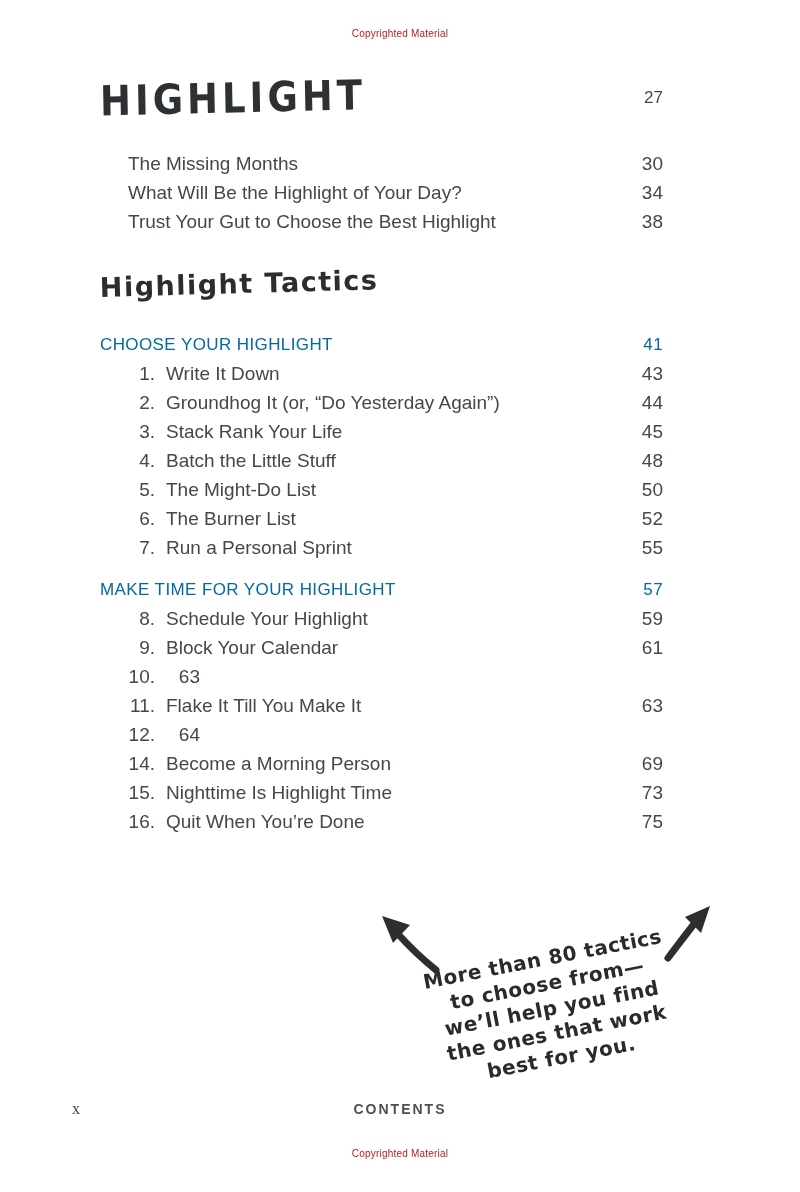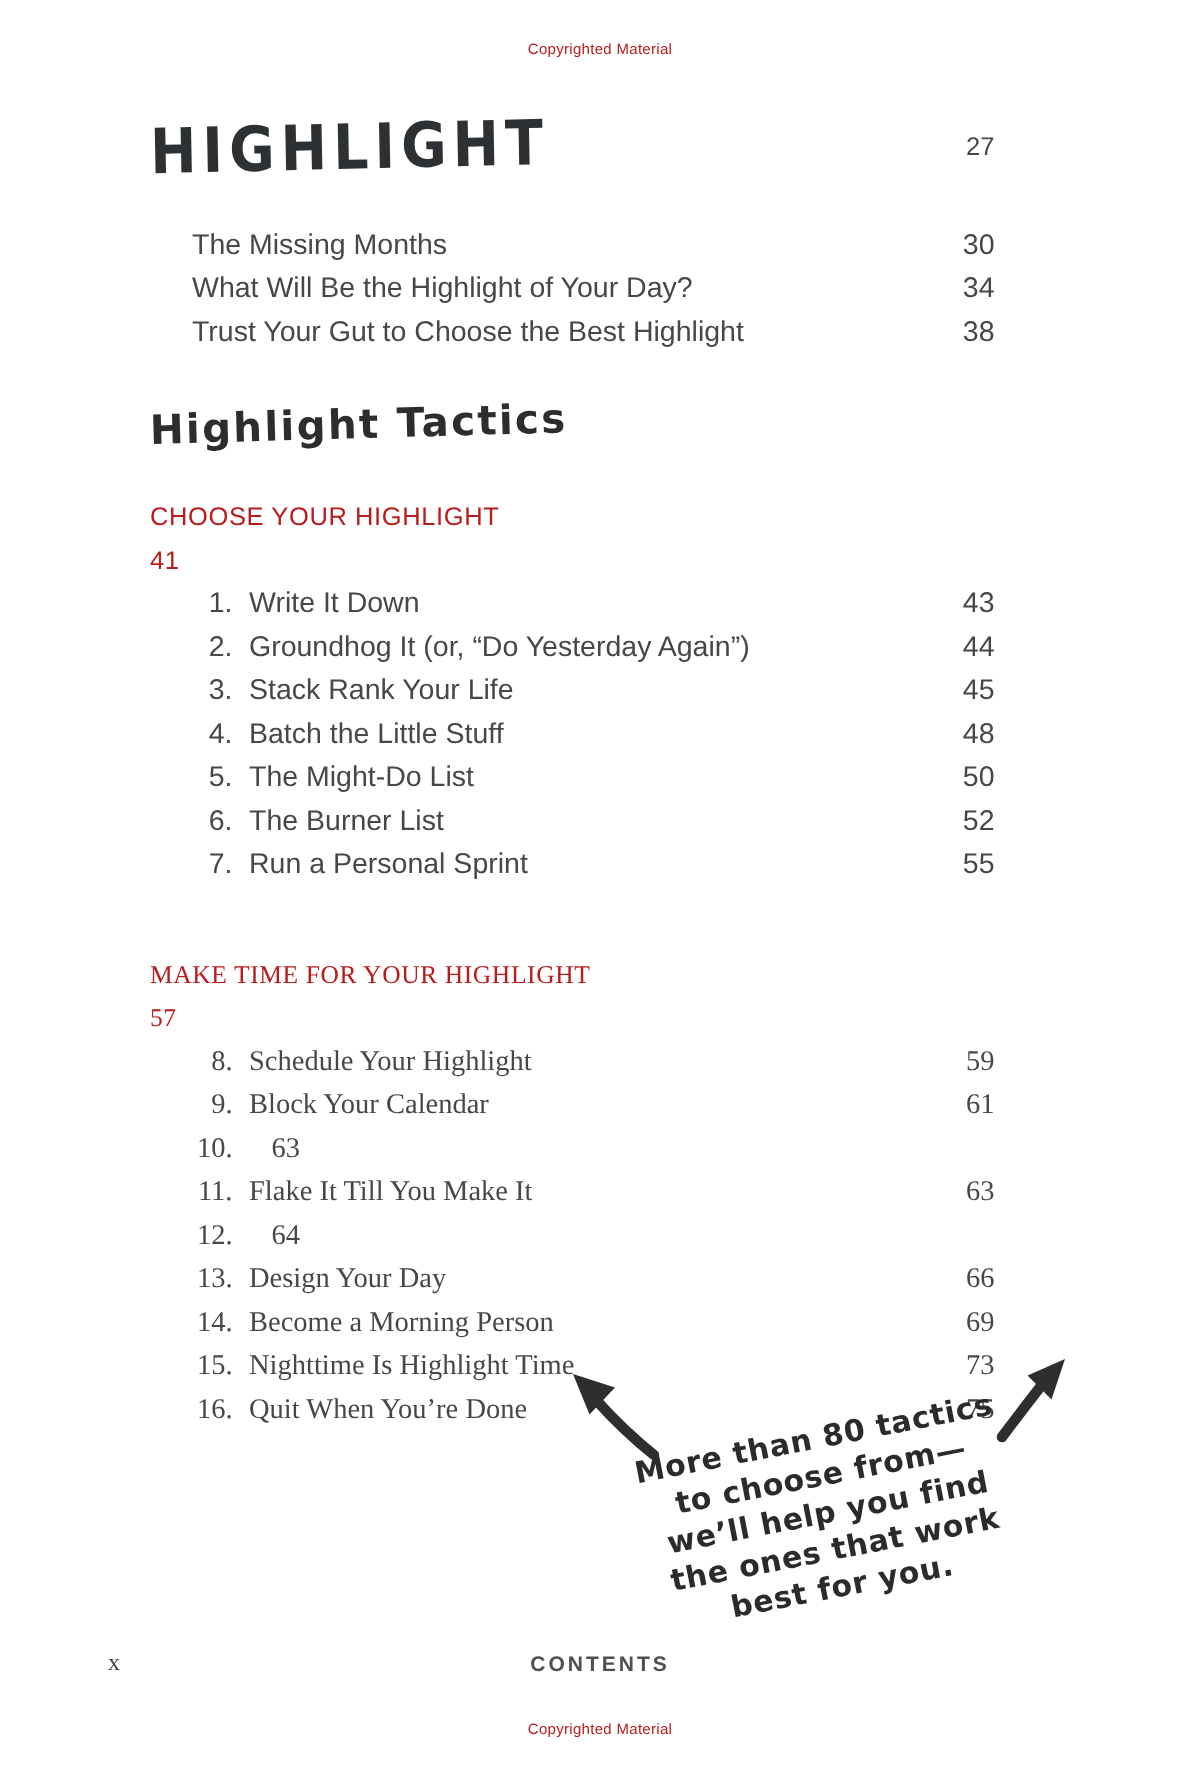--- a/index.html
+++ b/index.html
@@ -46,22 +46,22 @@
     font-size:27px;font-weight:bold;color:#2b2d2e;
     letter-spacing:1.5px;
     transform:rotate(-1.6deg);
     transform-origin:left center;
     font-family:"DejaVu Sans",sans-serif;
     height:42px;
   }
 
   
   .section{margin-top:16px;}
-  .section.second{margin-top:44px;font-family:Liberation Serif, serif;}
-  .section-head{display:flex;align-items:baseline;line-height:29px;font-size:17px;letter-spacing:.4px;color:#b91c1c;flex-direction:column;}
+  .section.second{margin-top:13px;}
+  .section-head{display:flex;align-items:baseline;line-height:29px;font-size:17px;letter-spacing:.4px;color:#0369a1;}
   .section-head .label{flex:1;}
   .num-row .num{width:55px;text-align:right;padding-right:11px;box-sizing:content-box;}
   .num-row .label{flex:1;}
 
   
   .annotation{position:absolute;left:0;top:0;width:800px;height:1192px;pointer-events:none;}
   .arrow{position:absolute;}
   .arrow.left{left:372px;top:906px;}
   .arrow.right{left:658px;top:896px;}
   .note{
@@ -195,25 +195,20 @@
         <span class="num">11.</span>
         <span class="label">Flake It Till You Make It</span>
         <span class="page">63</span>
       </div>
 
       <div class="row num-row">
         <span class="num">12.</span>
         <span class="page">64</span>
       </div>
 
-      <div class="row num-row">
-        <span class="num">13.</span>
-        <span class="label">Design Your Day</span>
-        <span class="page">66</span>
-      </div>
 
       <div class="row num-row">
         <span class="num">14.</span>
         <span class="label">Become a Morning Person</span>
         <span class="page">69</span>
       </div>
 
       <div class="row num-row">
         <span class="num">15.</span>
         <span class="label">Nighttime Is Highlight Time</span>

